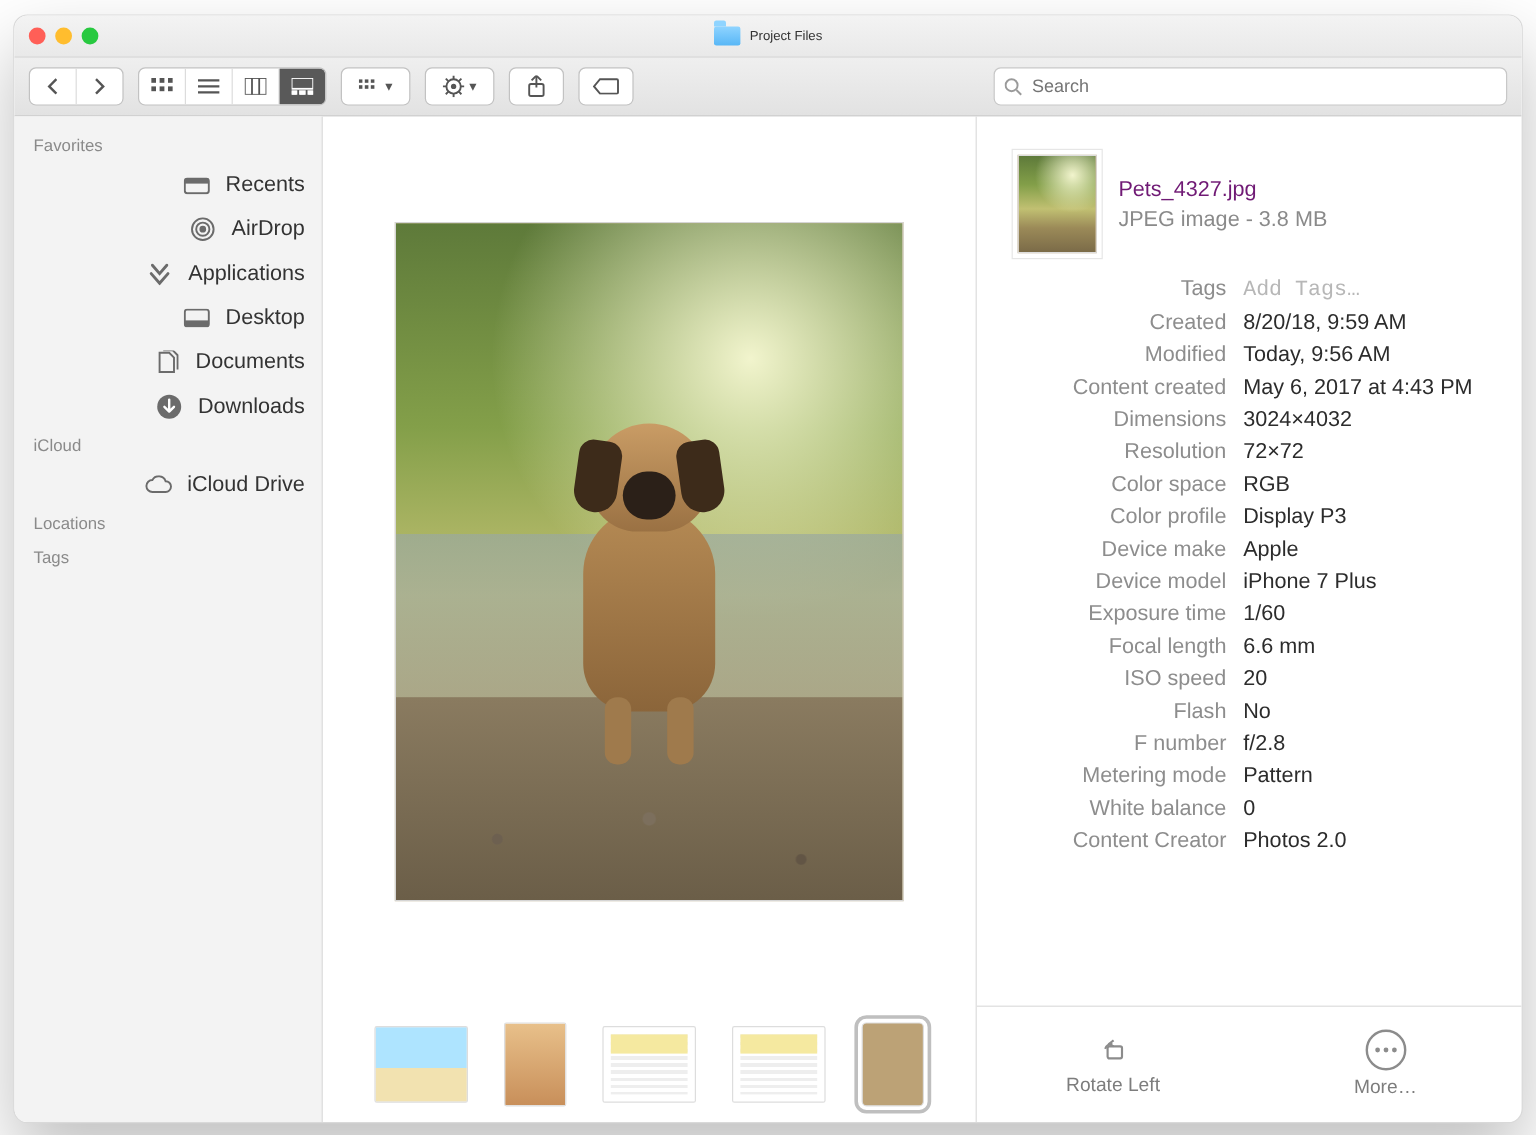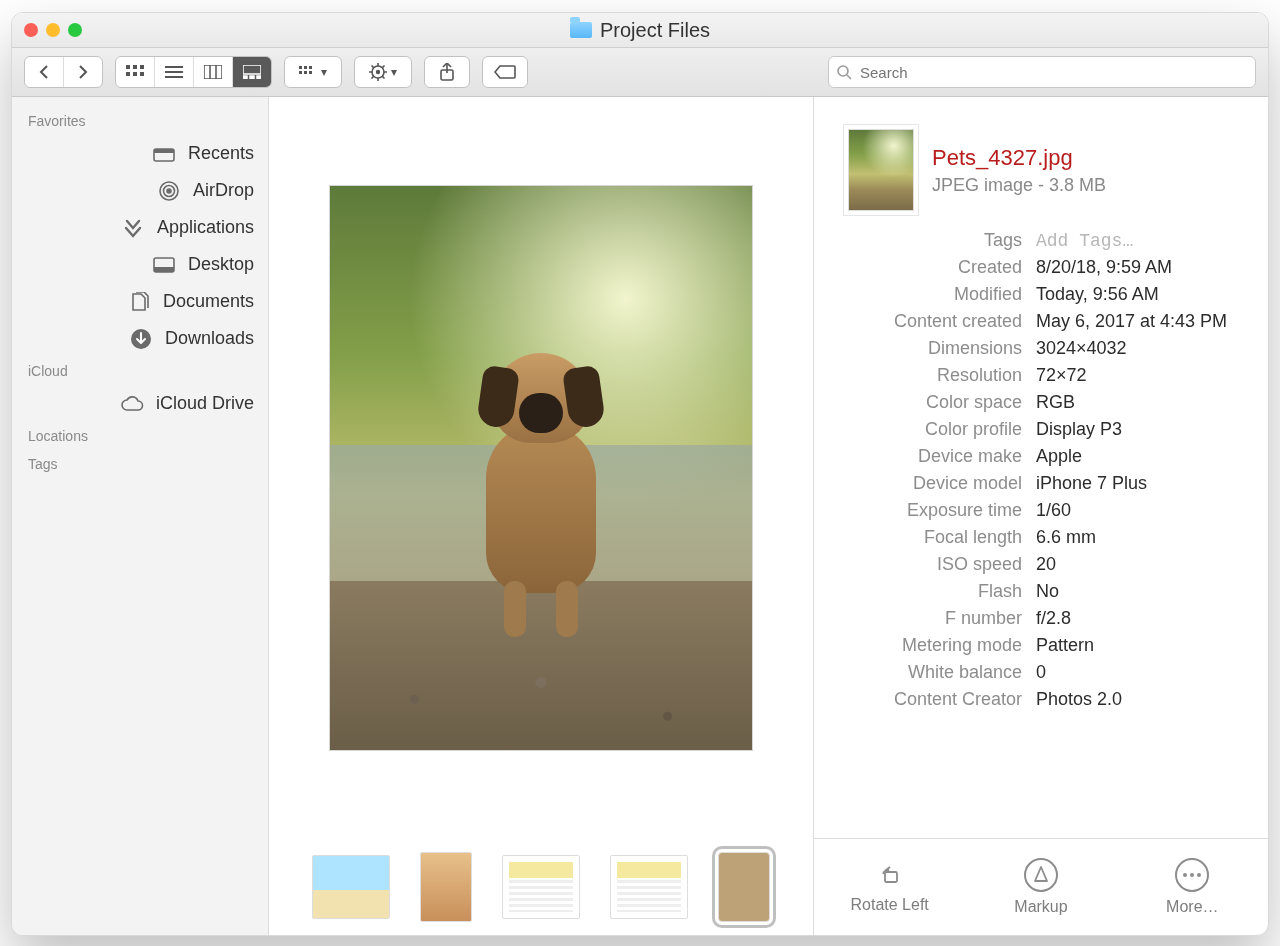--- a/index.html
+++ b/index.html
@@ -20,21 +20,21 @@
     overflow:hidden;box-shadow:0 28px 60px rgba(0,0,0,0.25);background:var(--win-bg);
     display:flex;flex-direction:column;
   }
   
   .titlebar{height:34px;background:linear-gradient(#f3f3f3,#e9e9e9);display:flex;align-items:center;position:relative;border-bottom:1px solid var(--toolbar-border);}
   .traffic{position:absolute;left:12px;display:flex;gap:8px;}
   .tl{width:14px;height:14px;border-radius:50%;}
   .tl.r{background:#ff5f57;}
   .tl.y{background:#ffbd2e;}
   .tl.g{background:#28c940;}
-  .title-center{margin:0 auto;display:flex;align-items:center;gap:8px;color:#333;font-size:20px;}
+  .title-center{margin:0 auto;display:flex;align-items:center;gap:8px;color:#333;font-size:11px;}
   .folder-icon{width:22px;height:16px;background:linear-gradient(#8fd4ff,#58b7f6);border-radius:2px;position:relative;}
   .folder-icon::before{content:"";position:absolute;left:0;top:-5px;width:10px;height:5px;background:#8fd4ff;border-radius:2px 2px 0 0;}
   
   .toolbar{height:48px;background:linear-gradient(#efefef,#e2e2e2);border-bottom:1px solid #c8c8c8;display:flex;align-items:center;gap:12px;padding:0 12px;}
   .seg{display:flex;border:1px solid #c2c2c2;border-radius:6px;overflow:hidden;background:#fff;height:30px;}
   .seg .btn{width:38px;display:flex;align-items:center;justify-content:center;color:#555;border-right:1px solid #dcdcdc;}
   .seg .btn:last-child{border-right:none;}
   .btn-single{width:44px;height:30px;border:1px solid #c2c2c2;border-radius:6px;background:#fff;display:flex;align-items:center;justify-content:center;color:#555;}
   .btn-single.wide{width:56px;}
   .seg .btn.active{background:#595959;color:#fff;}
@@ -76,21 +76,21 @@
   .thumb.sel{outline:3px solid #bfbfbf;outline-offset:3px;border-radius:4px;background:#bca276;}
   .thumb.doc{background:#fff;position:relative;}
   .thumb.doc::after{content:"";position:absolute;inset:6px;background:
     linear-gradient(#f5e9a0,#f5e9a0) top/100% 16px no-repeat,
     repeating-linear-gradient(#eee,#eee 3px,#fff 3px,#fff 6px);}
   
   .info{width:454px;display:flex;flex-direction:column;min-width:0;}
   .info-head{display:flex;gap:18px;align-items:center;padding:32px 22px 14px 34px;}
   .info-thumb{width:56px;height:72px;border:1px solid #ddd;background:#bca276;padding:4px;box-shadow:0 0 0 4px #fff, 0 0 0 5px #e6e6e6;position:relative;overflow:hidden;}
   .info-thumb .sky{inset:0;}
-  .info-title{font-size:22px;color:#b91c1c;}
+  .info-title{font-size:18px;color:#701a75;}
   .info-sub{font-size:18px;color:#8a8a8a;margin-top:4px;}
   .meta{flex:1;overflow:auto;padding:2px 22px 8px 22px;}
   .row{display:flex;align-items:baseline;padding:3px 0;font-size:18px;}
   .row .k{width:186px;text-align:right;color:#8d8d8d;padding-right:14px;}
   .row .v{flex:1;color:#2c2c2c;}
   .row .v.ph{color:#b7b7b7;font-family:Liberation Mono, monospace;}
   .actions{height:96px;border-top:1px solid var(--sep);display:flex;align-items:center;justify-content:space-around;}
   .action{display:flex;flex-direction:column;align-items:center;gap:6px;color:#7d7d7d;font-size:16px;width:120px;}
   .action .aicon{width:30px;height:30px;border:2px solid #8c8c8c;border-radius:50%;display:flex;align-items:center;justify-content:center;}
   svg{display:block;}
@@ -425,28 +425,20 @@
                 <svg width="22" height="22" viewBox="0 0 22 22">
                   <rect x="6" y="8" width="12" height="10" rx="1.5" fill="none" stroke="#8c8c8c" stroke-width="1.8"></rect>
                   <path d="M10 6 A6 6 0 0 0 4 10" fill="none" stroke="#8c8c8c" stroke-width="1.8"></path>
                   <path d="M11 3 L7 6 L11 8" fill="none" stroke="#8c8c8c" stroke-width="1.8" stroke-linejoin="round"></path>
                 </svg>
               </div>
               <div>Rotate Left</div>
             </div>
             <div class="action">
               <div class="aicon">
-                <svg width="20" height="20" viewBox="0 0 20 20">
-                  <path d="M10 2 L4 16 H16 Z" fill="none" stroke="#8c8c8c" stroke-width="1.8" stroke-linejoin="round"></path>
-                </svg>
-              </div>
-              <div>Markup</div>
-            </div>
-            <div class="action">
-              <div class="aicon">
                 <svg width="20" height="6" viewBox="0 0 20 6">
                   <circle cx="3" cy="3" r="2" fill="#8c8c8c"></circle>
                   <circle cx="10" cy="3" r="2" fill="#8c8c8c"></circle>
                   <circle cx="17" cy="3" r="2" fill="#8c8c8c"></circle>
                 </svg>
               </div>
               <div>More…</div>
             </div>
           </div>
       </div>

